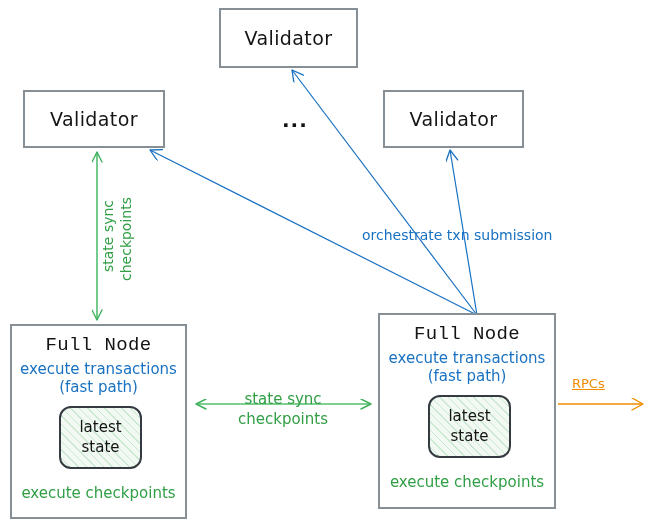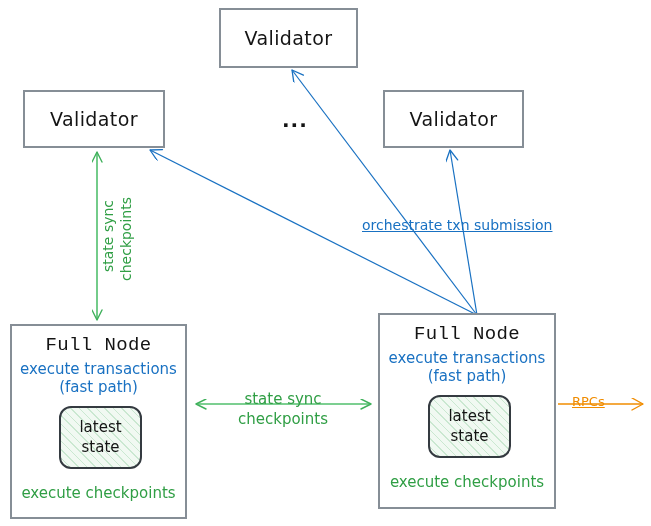--- a/index.html
+++ b/index.html
@@ -165,21 +165,21 @@
 
   <div class="node-box validator-box" style="left:383px; top:90px; width:141px; height:58px;">
     <span class="validator-label">Validator</span>
   </div>
 
   <div class="ellipsis" style="left:282px; top:108px;">...</div>
 
   <div class="vert-label" style="left:100px; top:272px;">state sync</div>
   <div class="vert-label" style="left:118px; top:281px;">checkpoints</div>
 
-  <div class="edge-label lbl-blue" style="left:362px; top:217px;text-decoration:underline;">orchestrate txn submission</div>
+  <div class="edge-label lbl-blue" style="left:362px; top:227px;">orchestrate txn submission</div>
 
   <div class="node-box" style="left:10px; top:324px; width:177px; height:195px;">
     <div class="fullnode-inner fullnode-title" style="top:8px;">Full Node</div>
     <div class="fullnode-inner fullnode-blue" style="top:34px;">execute transactions</div>
     <div class="fullnode-inner fullnode-blue" style="top:52px;">(fast path)</div>
     <div class="state-box" style="left:47px; top:80px; width:83px; height:63px;">
       <div class="state-line">latest</div>
       <div class="state-line">state</div>
     </div>
     <div class="fullnode-inner fullnode-green" style="top:158px;">execute checkpoints</div>
@@ -192,15 +192,15 @@
     <div class="state-box" style="left:48px; top:80px; width:83px; height:63px;">
       <div class="state-line">latest</div>
       <div class="state-line">state</div>
     </div>
     <div class="fullnode-inner fullnode-green" style="top:158px;">execute checkpoints</div>
   </div>
 
   <div class="edge-label lbl-green" style="left:228px; top:390px; width:110px;">state sync</div>
   <div class="edge-label lbl-green" style="left:228px; top:410px; width:110px;">checkpoints</div>
 
-  <div class="edge-label lbl-orange" style="left:572px; top:394px;text-decoration:underline;">RPCs</div>
+  <div class="edge-label lbl-orange" style="left:572px; top:376px;text-decoration:underline;">RPCs</div>
 
 </div>
 
 </body></html>

